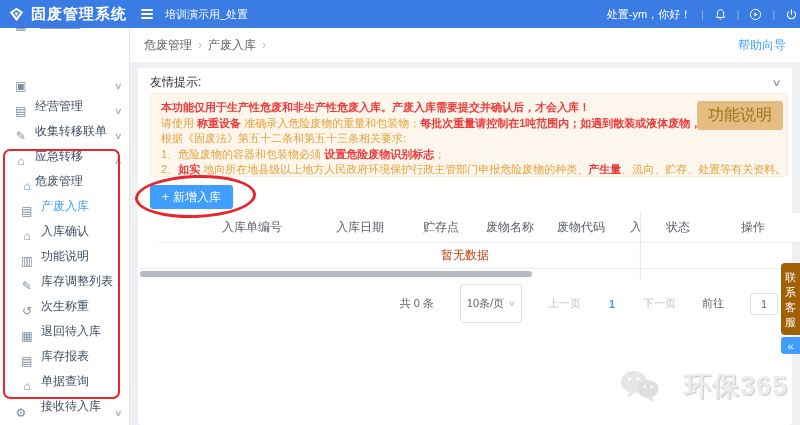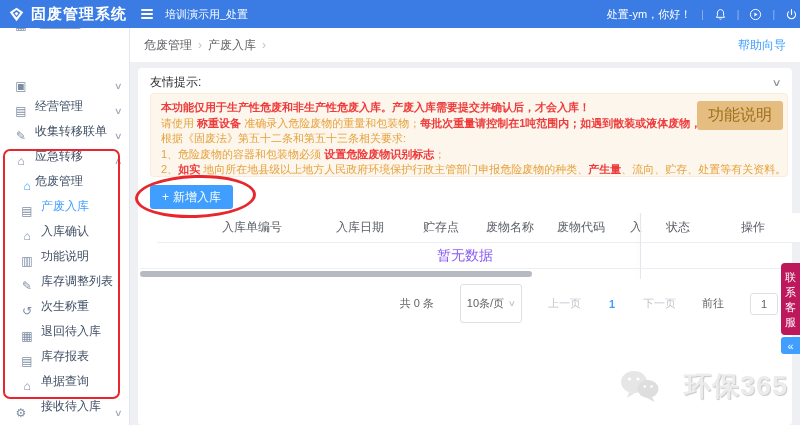--- a/index.html
+++ b/index.html
@@ -48,34 +48,34 @@
   .nred { color:#ee3b3b; font-weight:bold; }
   .feature-btn { position:absolute; right:4px; top:7px; background:#e5bd80; color:#a06f1d; font-size:16px; padding:4px 11px; border:none; border-radius:3px; cursor:pointer; }
 
   .add-btn { position:absolute; left:12px; top:117px; height:24px; padding:0 12px; background:#409eff; color:#fff; font-size:12px; border:none; border-radius:3px; cursor:pointer; display:flex; align-items:center; gap:4px; }
   .anno-ellipse { position:absolute; left:-3px; top:107px; width:121px; height:43px; border:3px solid #e8262d; border-radius:50%; transform:rotate(-2deg); z-index:40; pointer-events:none; }
 
   
   .thead { position:absolute; left:19px; top:145px; width:650px; height:30px; display:flex; border-bottom:1px solid #ebeef5; background:#fff; }
   .th { font-size:12px; color:#5a5e66; display:flex; align-items:center; justify-content:center; white-space:nowrap; overflow:hidden; }
   .tbody { position:absolute; left:2px; top:175px; width:650px; height:26px; border-bottom:1px solid #ebeef5; display:flex; align-items:center; justify-content:center; }
-  .empty-text { font-size:14px; color:#8b5cf6; }
+  .empty-text { font-size:12px; color:#c2410c; }
   .fix-divider { position:absolute; left:502px; top:145px; width:1px; height:66px; background:#e4e7ed; box-shadow:-2px 0 4px rgba(0,0,0,.06); }
   .hscroll { position:absolute; left:2px; top:203px; width:392px; height:6px; background:#b6bac1; border-radius:3px; cursor:pointer; }
 
   
   .pager { position:absolute; right:14px; top:216px; display:flex; align-items:center; gap:26px; font-size:11px; color:#606266; }
   .psize { width:62px; height:39px; border:1px solid #dcdfe6; border-radius:3px; display:flex; align-items:center; justify-content:center; gap:5px; cursor:pointer; color:#606266; background:#fff; }
   .psize .pchev { color:#c0c4cc; font-size:8px; transform:scaleX(1.4); }
   .pbtn { color:#c0c4cc; cursor:pointer; }
   .pnum { color:#409eff; font-weight:bold; cursor:pointer; padding:0 2px; }
   .goto-input { width:28px; height:22px; border:1px solid #dcdfe6; border-radius:3px; text-align:center; font-size:11px; color:#606266; }
 
   
-  .svc-tab { position:absolute; right:0; top:263px; width:19px; padding:7px 0 5px 0; background:#be185d; color:#fff; border-radius:4px 0 0 4px; font-size:11px; line-height:15px; text-align:center; cursor:pointer; z-index:60; }
+  .svc-tab { position:absolute; right:0; top:263px; width:19px; padding:7px 0 5px 0; background:#a16207; color:#fff; border-radius:4px 0 0 4px; font-size:11px; line-height:15px; text-align:center; cursor:pointer; z-index:60; }
   .svc-collapse { position:absolute; right:0; top:337px; width:19px; height:17px; background:#409eff; color:#fff; border-radius:3px 0 0 3px; font-size:11px; display:flex; align-items:center; justify-content:center; cursor:pointer; z-index:60; }
 
   
   .watermark { position:absolute; right:12px; top:368px; display:flex; align-items:center; gap:23px; z-index:20; pointer-events:none; }
   .wm-text { font-size:27px; font-weight:bold; color:#ececec; text-shadow:1px 1px 1px #c8c8c8, -1px -1px 0 #ffffff; letter-spacing:1px; }
 </style>
 </head>
 <body>
 
 <div class="topbar">

